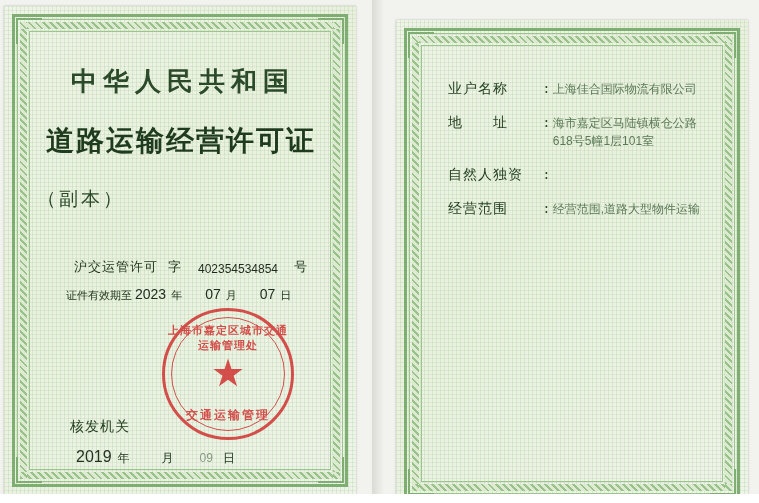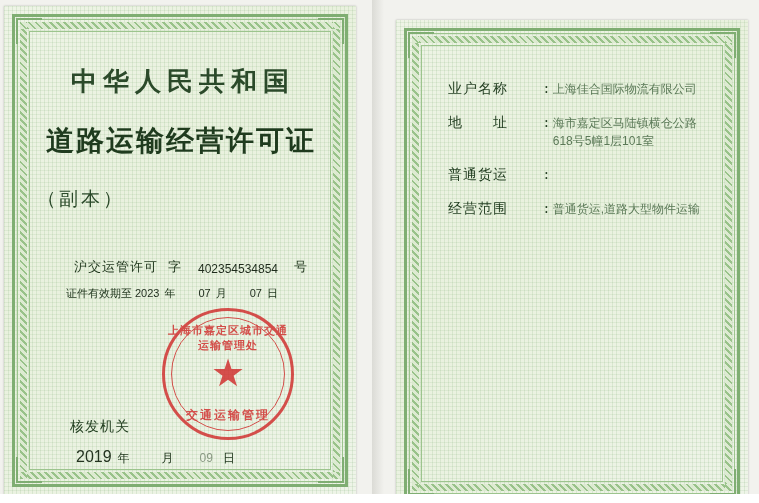--- a/index.html
+++ b/index.html
@@ -161,21 +161,21 @@
     right: 26px;
     display: flex;
     align-items: baseline;
     font-family: "DejaVu Serif", "Liberation Serif", serif;
     font-size: 11px;
     color: #22381f;
     white-space: nowrap;
   }
   .valid-line .v-date {
     font-family: "Liberation Sans", sans-serif;
-    font-size: 11px;
+    font-size: 14px;
     color: #1d2b1b;
     padding: 0 3px;
   }
   .valid-line .v-unit { padding: 0 2px; }
   .valid-line .v-gap { display: inline-block; width: 18px; }
 
   
   .seal {
     position: absolute;
     left: 128px;
@@ -390,28 +390,28 @@
           <span class="field-value">上海佳合国际物流有限公司</span>
         </div>
 
         <div class="field-row">
           <span class="field-label">地　　址</span>
           <span class="field-colon">:</span>
           <span class="field-value two-line">海市嘉定区马陆镇横仓公路618号5幢1层101室</span>
         </div>
 
         <div class="field-row">
-          <span class="field-label">普通货运</span>
+          <span class="field-label">自然人独资</span>
           <span class="field-colon">:</span>
         </div>
 
         <div class="field-row">
           <span class="field-label">经营范围</span>
           <span class="field-colon">:</span>
-          <span class="field-value">普通货运,道路大型物件运输</span>
+          <span class="field-value">经营范围,道路大型物件运输</span>
         </div>
 
       </div>
     </div>
   </div>
 
   <div class="gutter"></div>
   <div class="page-edge-bottom"></div>
 
 </div>

